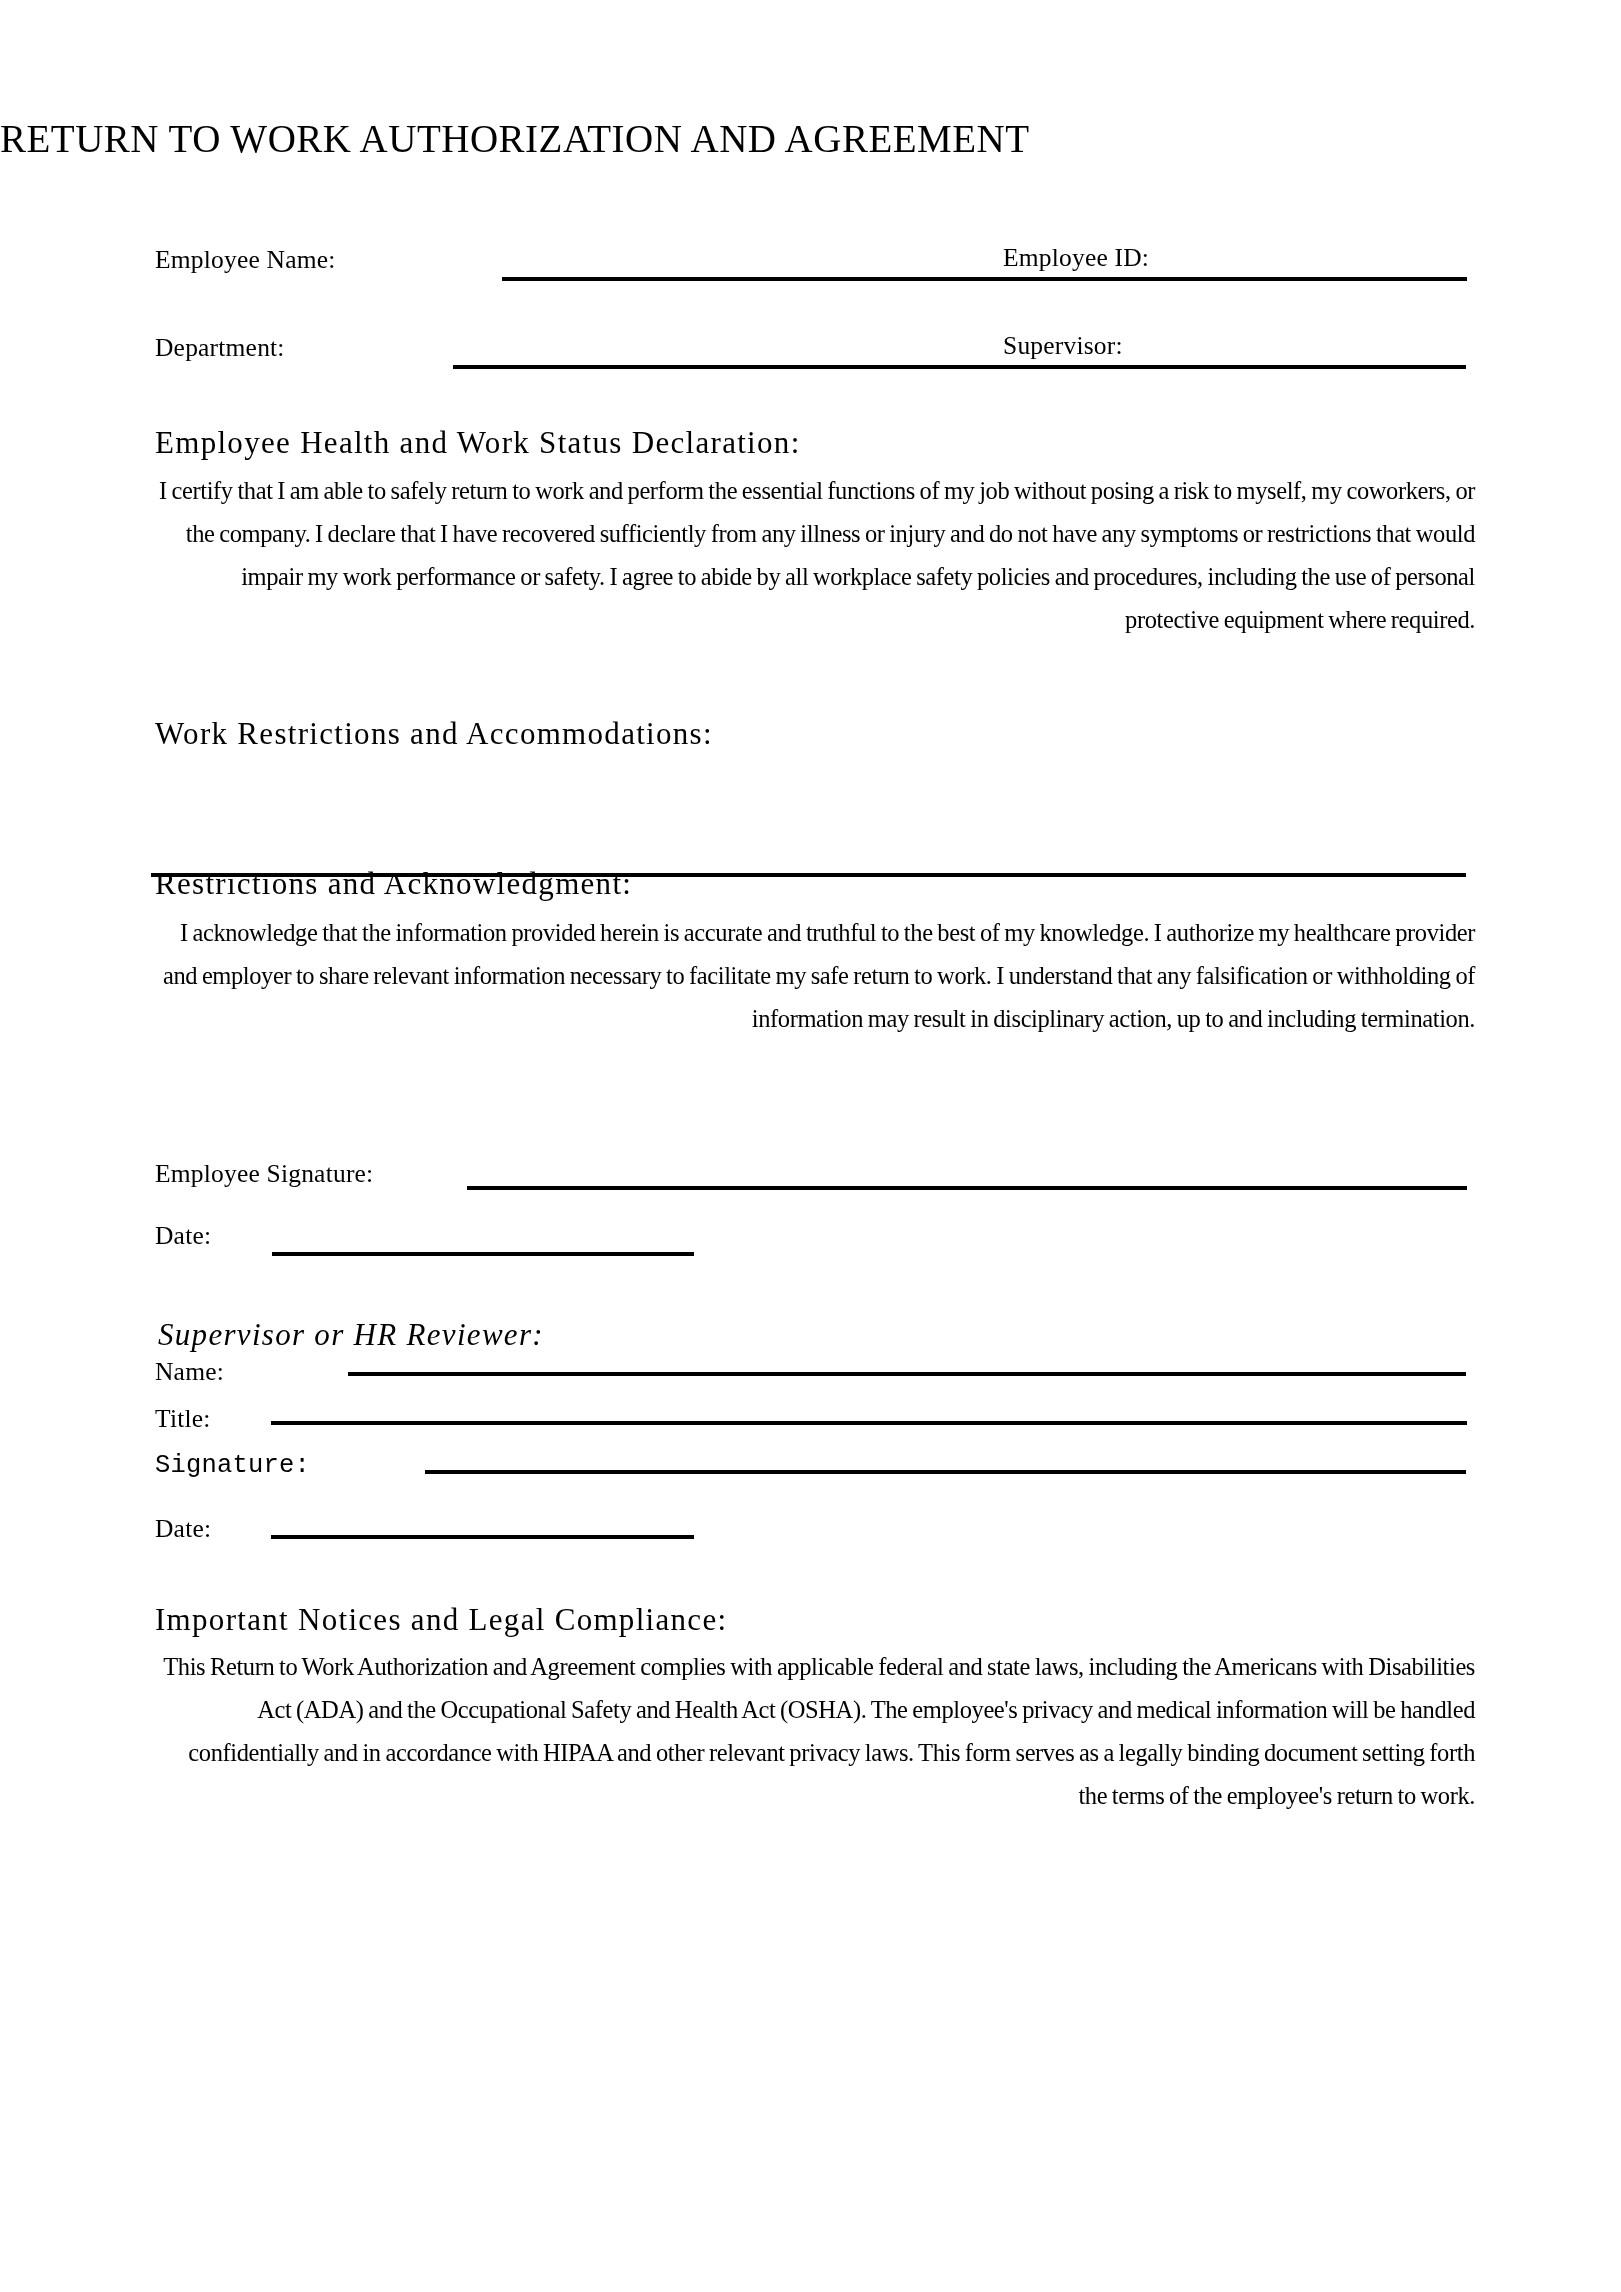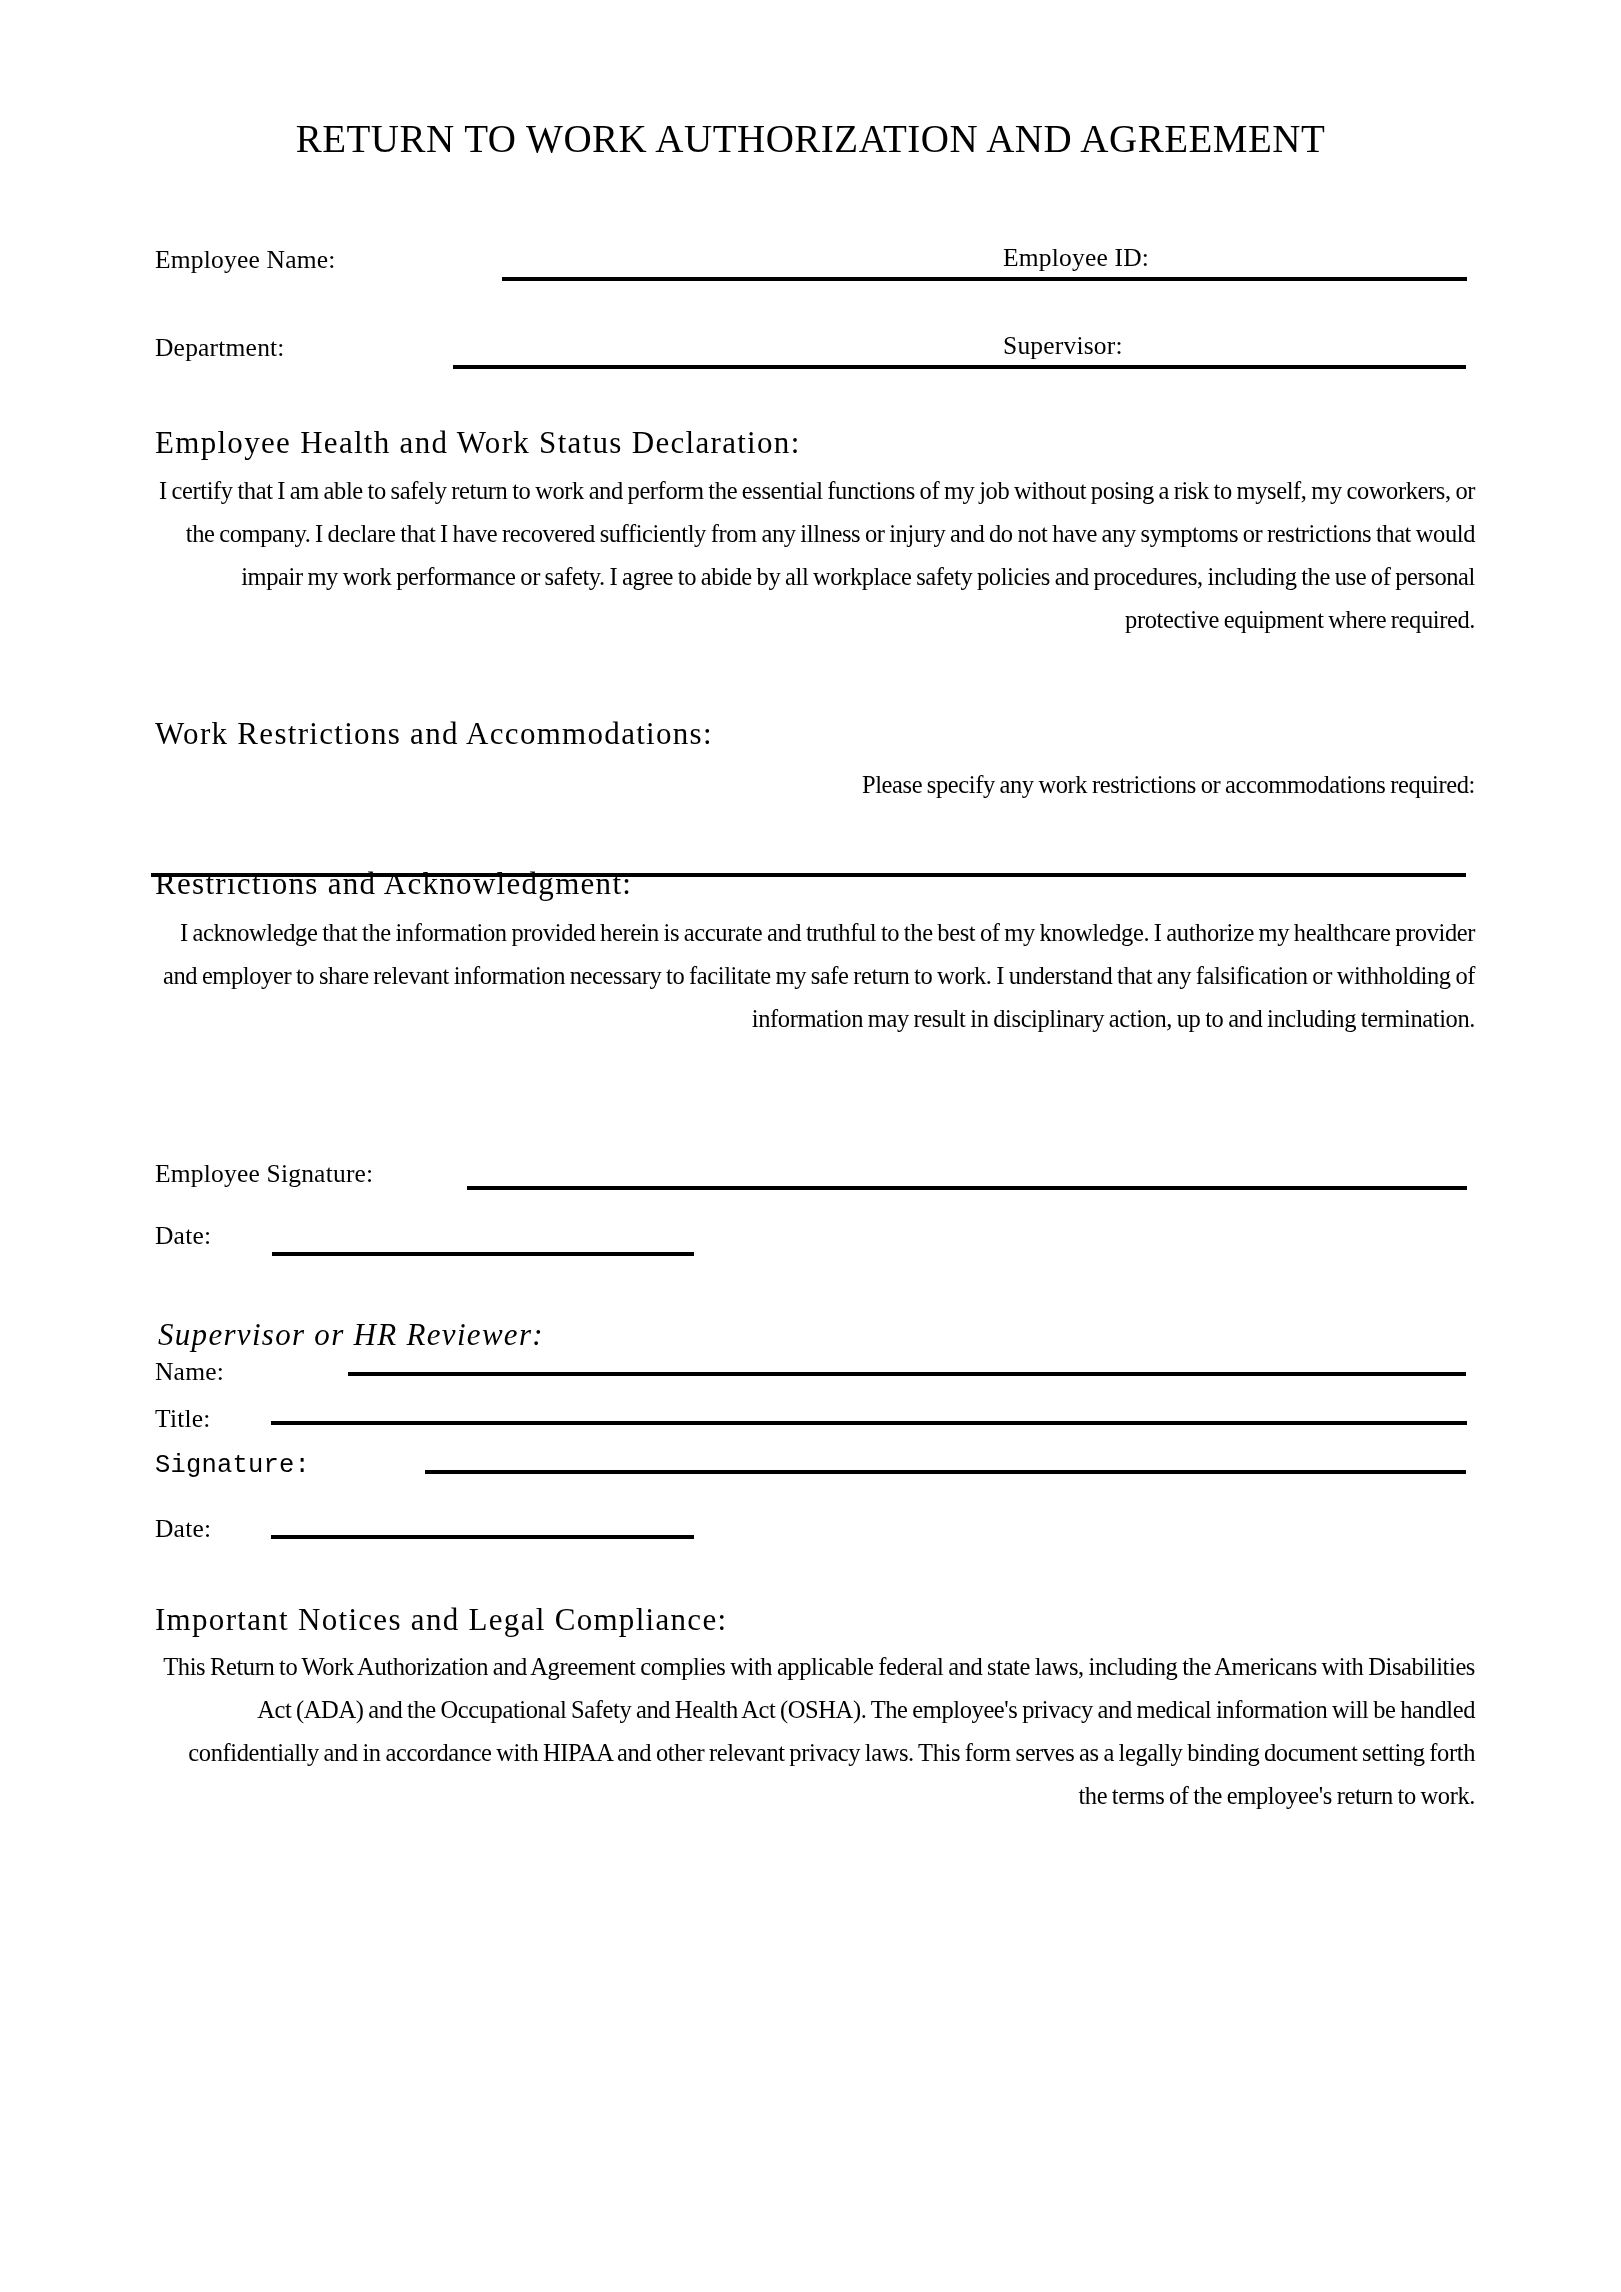--- a/index.html
+++ b/index.html
@@ -14,21 +14,21 @@
     background: #ffffff;
     color: #000000;
     font-family: "Liberation Serif", "DejaVu Serif", serif;
     overflow: hidden;
   }
   .doc-title {
     position: absolute;
     left: 0;
     right: 0;
     top: 116px;
-    text-align: center;
+    text-align: left;
     font-size: 39px;
     font-weight: normal;
     letter-spacing: 0.5px;
     white-space: nowrap;
     margin: 0;
   }
   .lbl {
     position: absolute;
     font-size: 25.5px;
     letter-spacing: 0.2px;
@@ -70,21 +70,20 @@
 
   <div class="lbl" style="left:155px; top:333px;">Department:</div>
   <div class="fline" style="left:453px; top:365px; width:545px;"></div>
   <div class="lbl" style="left:1003px; top:331px;">Supervisor:</div>
   <div class="fline" style="left:998px; top:365px; width:468px;"></div>
 
   <div class="heading" style="left:155px; top:425px;">Employee Health and Work Status Declaration:</div>
   <div class="para" style="top:469px;">I certify that I am able to safely return to work and perform the essential functions of my job without posing a risk to myself, my coworkers, or the company. I declare that I have recovered sufficiently from any illness or injury and do not have any symptoms or restrictions that would impair my work performance or safety. I agree to abide by all workplace safety policies and procedures, including the use of personal protective equipment where required.</div>
 
   <div class="heading" style="left:155px; top:716px;">Work Restrictions and Accommodations:</div>
-  <div class="para" style="top:763px;">Please specify any work restrictions or accommodations required:</div>
   <div class="fline" style="left:151px; top:873px; width:1315px;"></div>
 
   <div class="heading" style="left:155px; top:866px;">Restrictions and Acknowledgment:</div>
   <div class="para" style="top:911px;">I acknowledge that the information provided herein is accurate and truthful to the best of my knowledge. I authorize my healthcare provider and employer to share relevant information necessary to facilitate my safe return to work. I understand that any falsification or withholding of information may result in disciplinary action, up to and including termination.</div>
 
   <div class="lbl" style="left:155px; top:1159px;font-family:Liberation Serif, serif;">Employee Signature:</div>
   <div class="fline" style="left:467px; top:1186px; width:1000px;"></div>
 
   <div class="lbl" style="left:155px; top:1221px;">Date:</div>
   <div class="fline" style="left:272px; top:1252px; width:422px;"></div>

